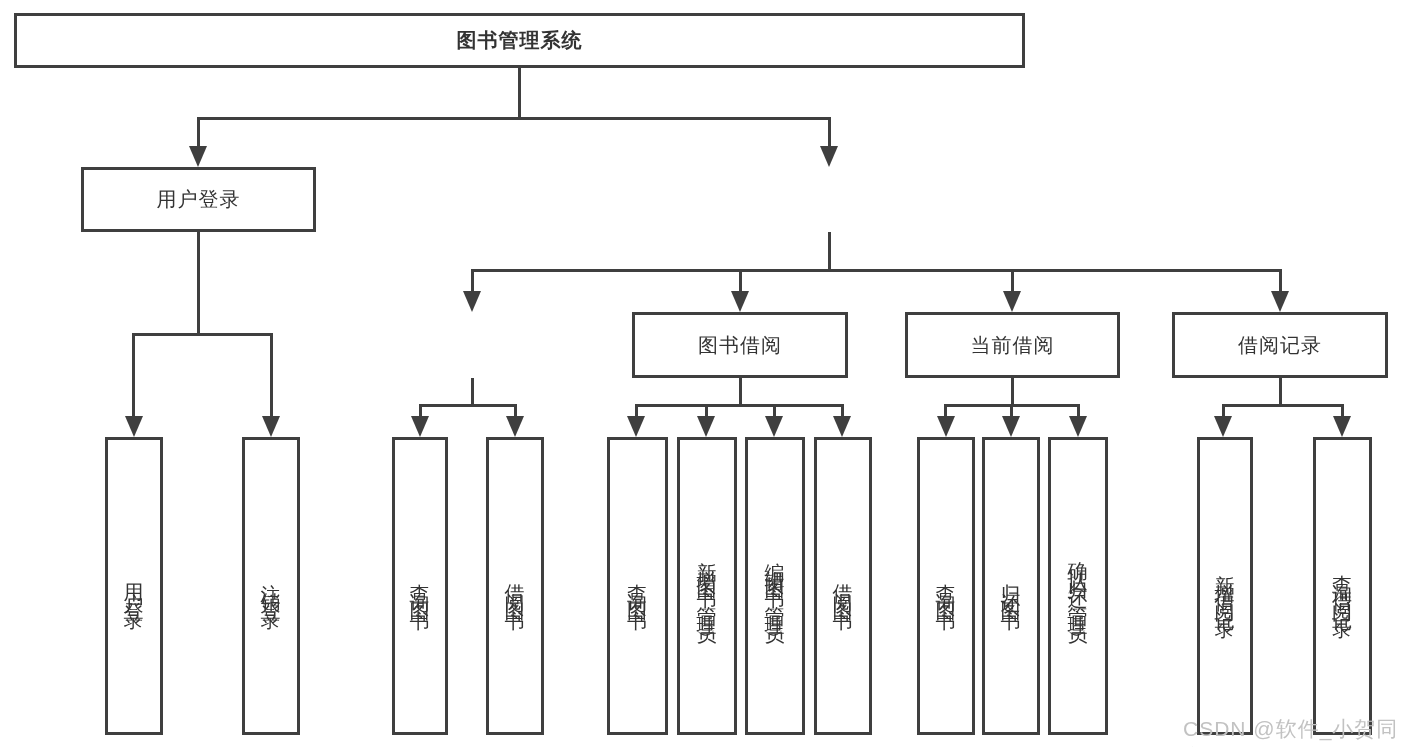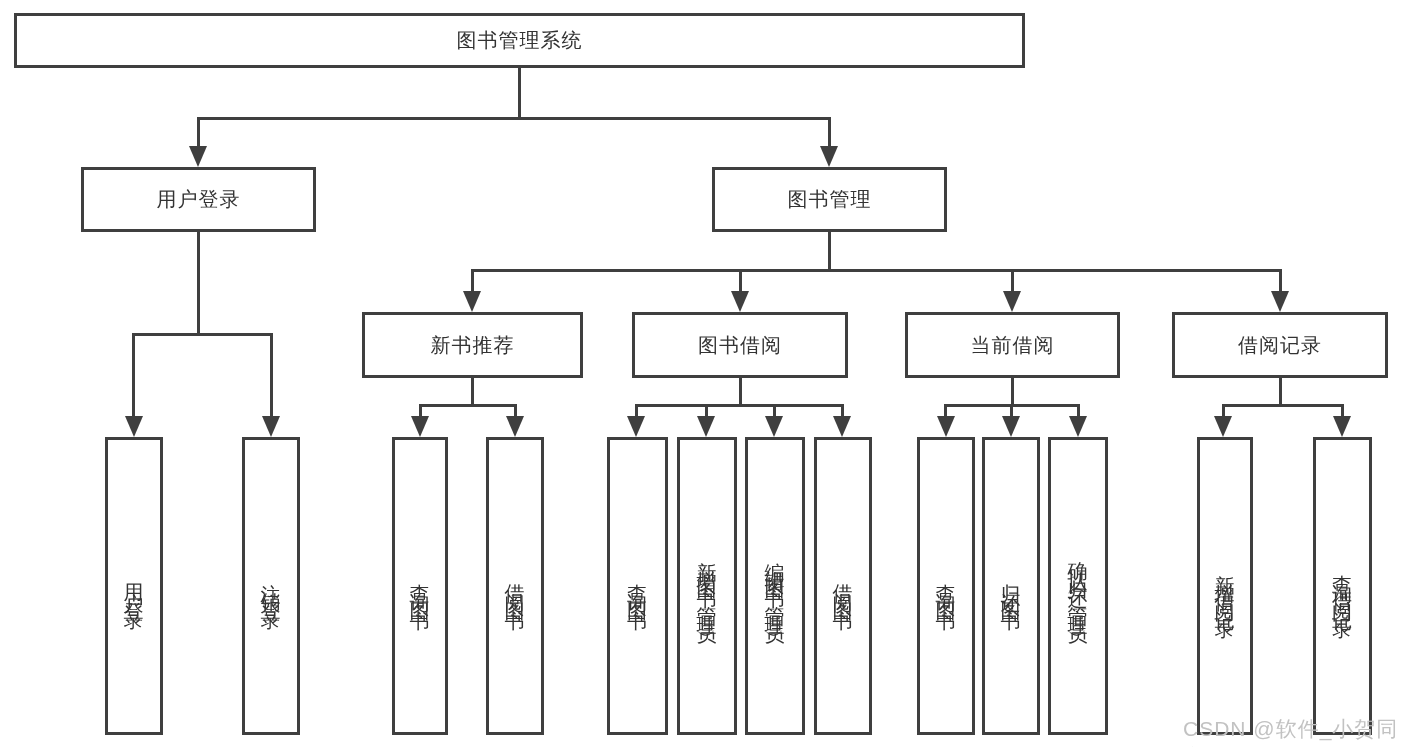--- a/index.html
+++ b/index.html
@@ -28,59 +28,53 @@
     position:absolute;left:1183px;top:715px;
     color:var(--watermark,#c2c2c2);font-size:21px;letter-spacing:1px;
     pointer-events:none;
   }
 </style>
 </head>
 <body>
 
 <div class="canvas">
 
-  <div class="box" style="left:14px;top:13px;width:1011px;height:55px;">
+  <div class="box" style="left:14px;top:13px;width:1011px;height:55px;font-weight:bold;">
     <span>图书管理系统</span>
   </div>
 
   <div class="l" style="left:518px;top:68px;width:3px;height:51px;"></div>
   <div class="l" style="left:197px;top:117px;width:634px;height:3px;"></div>
   <div class="l" style="left:197px;top:117px;width:3px;height:32px;"></div>
   <div class="ah" style="left:189px;top:146px;"></div>
   <div class="l" style="left:828px;top:117px;width:3px;height:32px;"></div>
   <div class="ah" style="left:820px;top:146px;"></div>
 
   <div class="box" style="left:81px;top:167px;width:235px;height:65px;">
     <span>用户登录</span>
-  </div>
-  <div class="box" style="left:712px;top:167px;width:235px;height:65px;">
-    <span>图书管理</span>
   </div>
 
   <div class="l" style="left:197px;top:232px;width:3px;height:103px;"></div>
   <div class="l" style="left:132px;top:333px;width:141px;height:3px;"></div>
   <div class="l" style="left:132px;top:333px;width:3px;height:85px;"></div>
   <div class="ah" style="left:125px;top:416px;"></div>
   <div class="l" style="left:270px;top:333px;width:3px;height:85px;"></div>
   <div class="ah" style="left:262px;top:416px;"></div>
 
   <div class="l" style="left:828px;top:232px;width:3px;height:39px;"></div>
   <div class="l" style="left:471px;top:269px;width:811px;height:3px;"></div>
   <div class="l" style="left:471px;top:269px;width:3px;height:24px;"></div>
   <div class="ah" style="left:463px;top:291px;"></div>
   <div class="l" style="left:739px;top:269px;width:3px;height:24px;"></div>
   <div class="ah" style="left:731px;top:291px;"></div>
   <div class="l" style="left:1011px;top:269px;width:3px;height:24px;"></div>
   <div class="ah" style="left:1003px;top:291px;"></div>
   <div class="l" style="left:1279px;top:269px;width:3px;height:24px;"></div>
   <div class="ah" style="left:1271px;top:291px;"></div>
 
-  <div class="box" style="left:362px;top:312px;width:221px;height:66px;">
-    <span>新书推荐</span>
-  </div>
   <div class="box" style="left:905px;top:312px;width:215px;height:66px;">
     <span>当前借阅</span>
   </div>
   <div class="box" style="left:632px;top:312px;width:216px;height:66px;">
     <span>图书借阅</span>
   </div>
   <div class="box" style="left:1172px;top:312px;width:216px;height:66px;">
     <span>借阅记录</span>
   </div>
 

